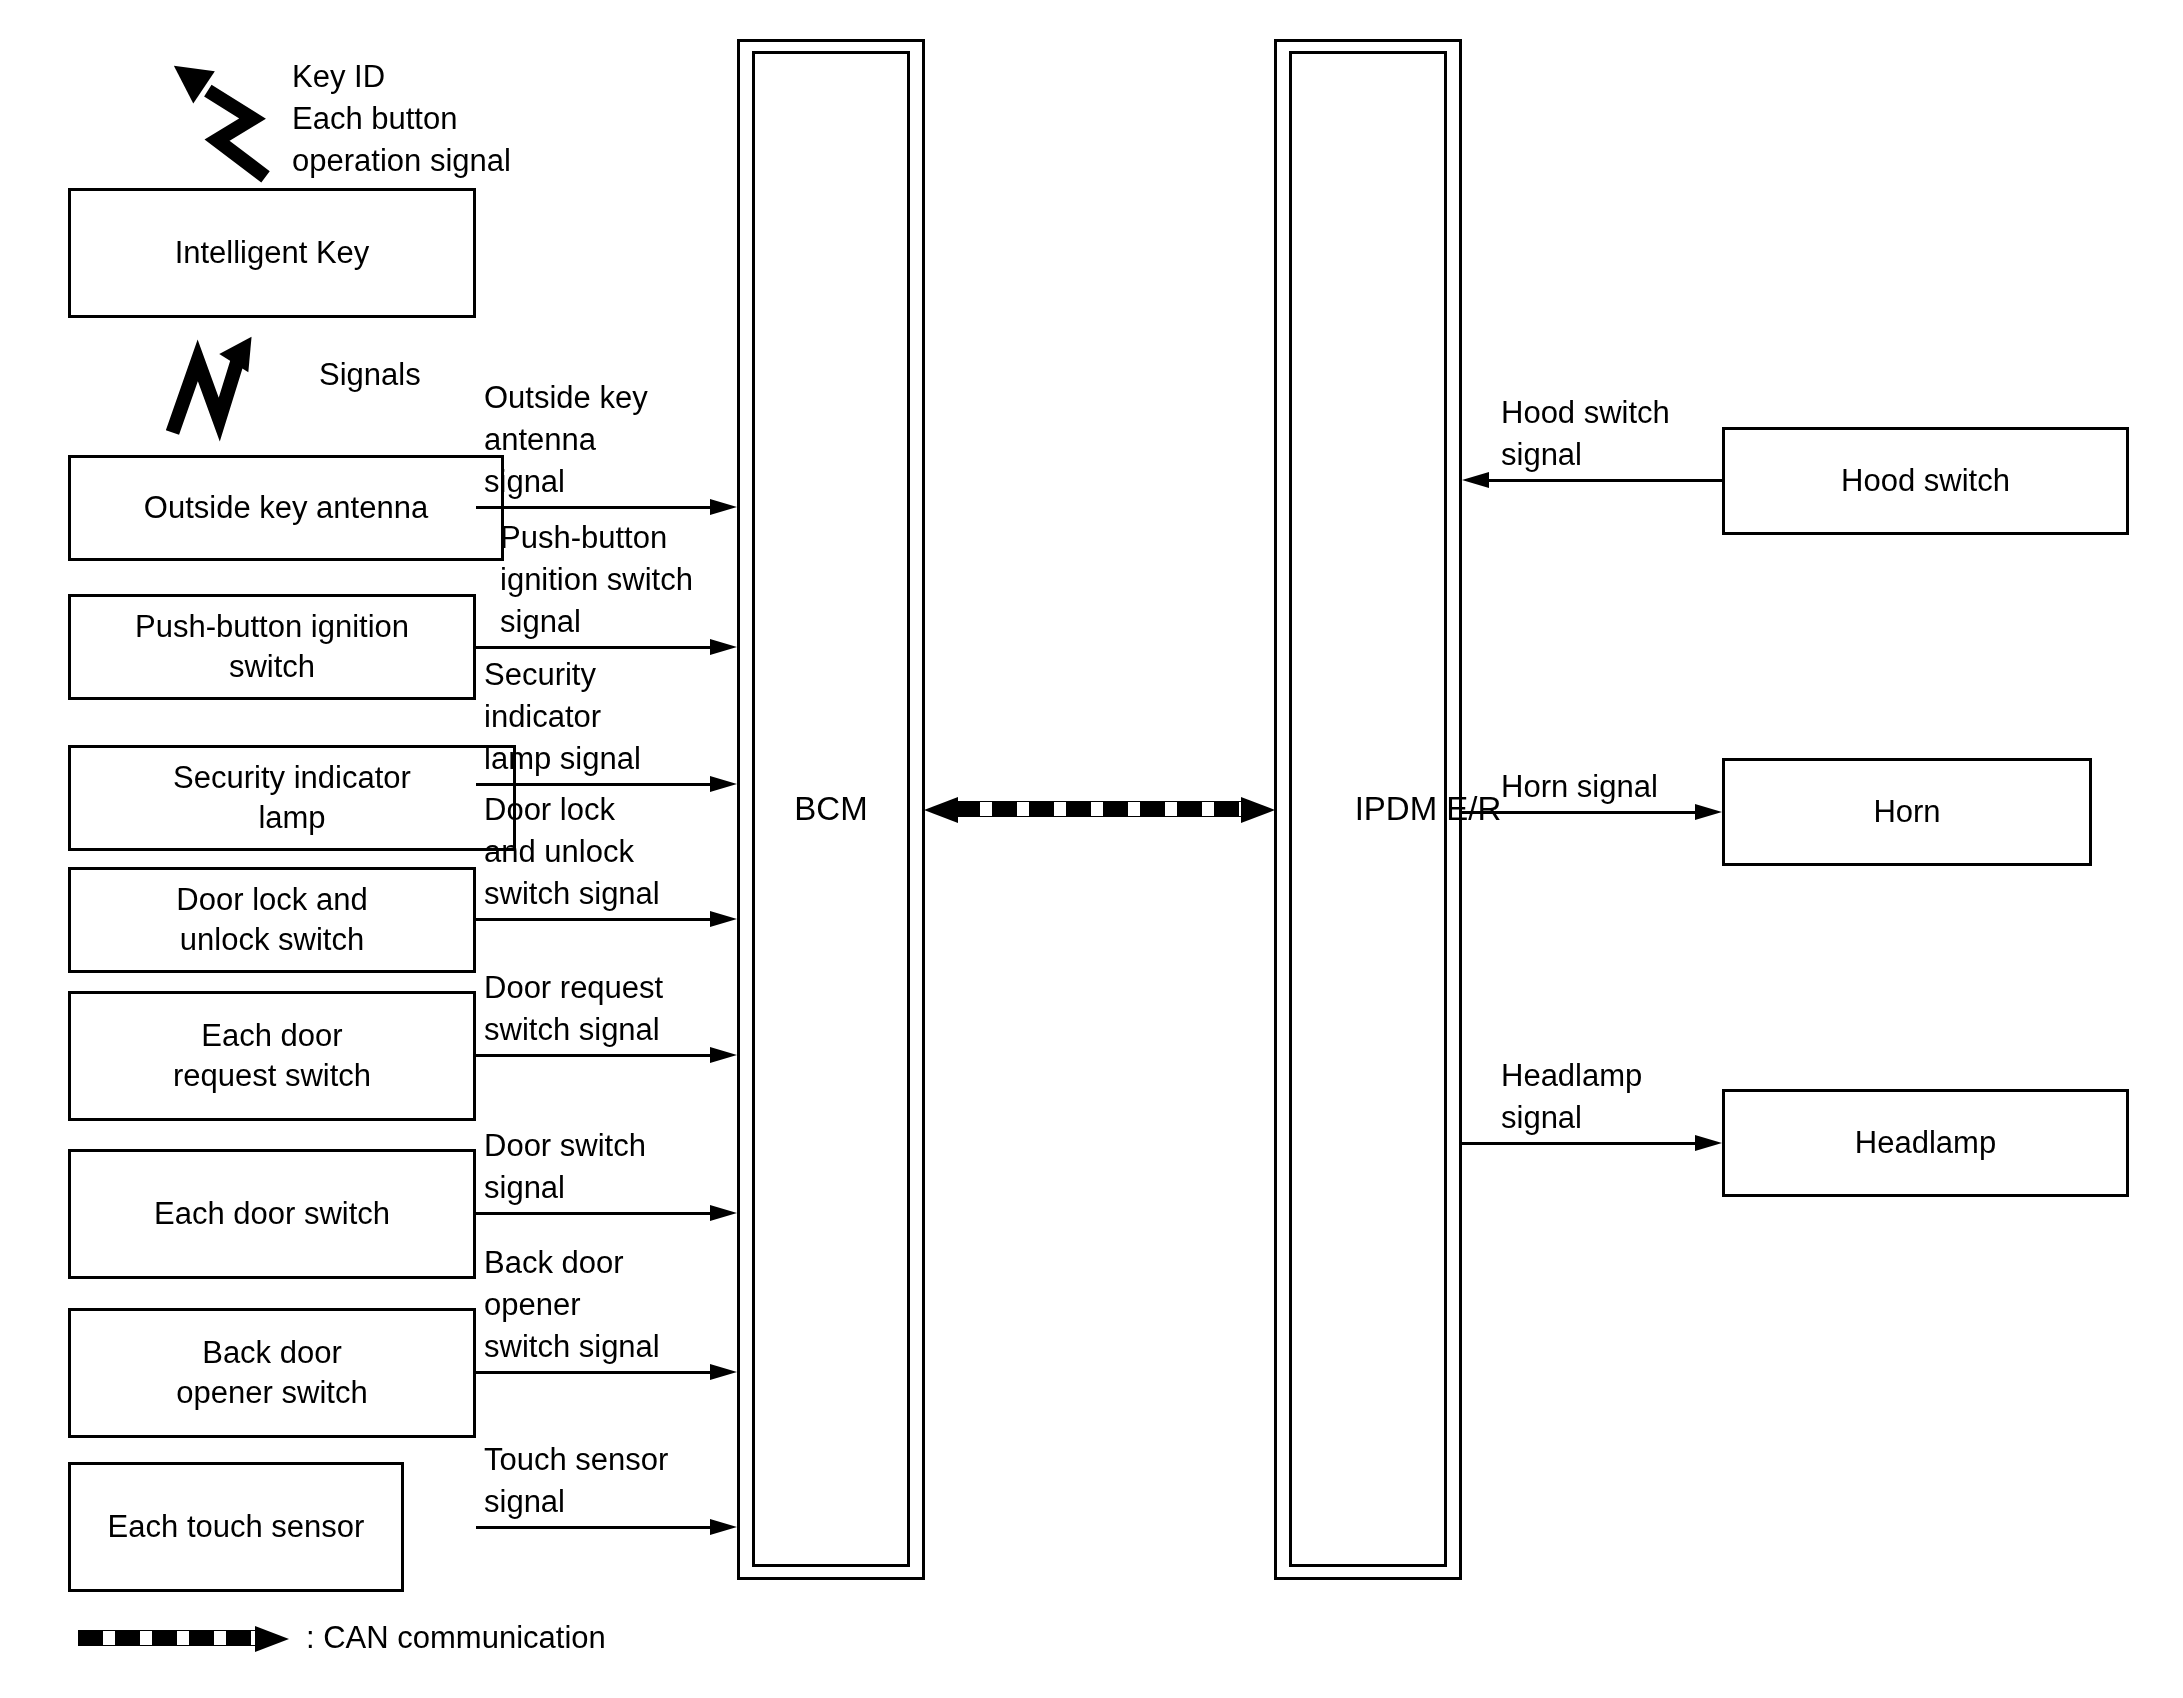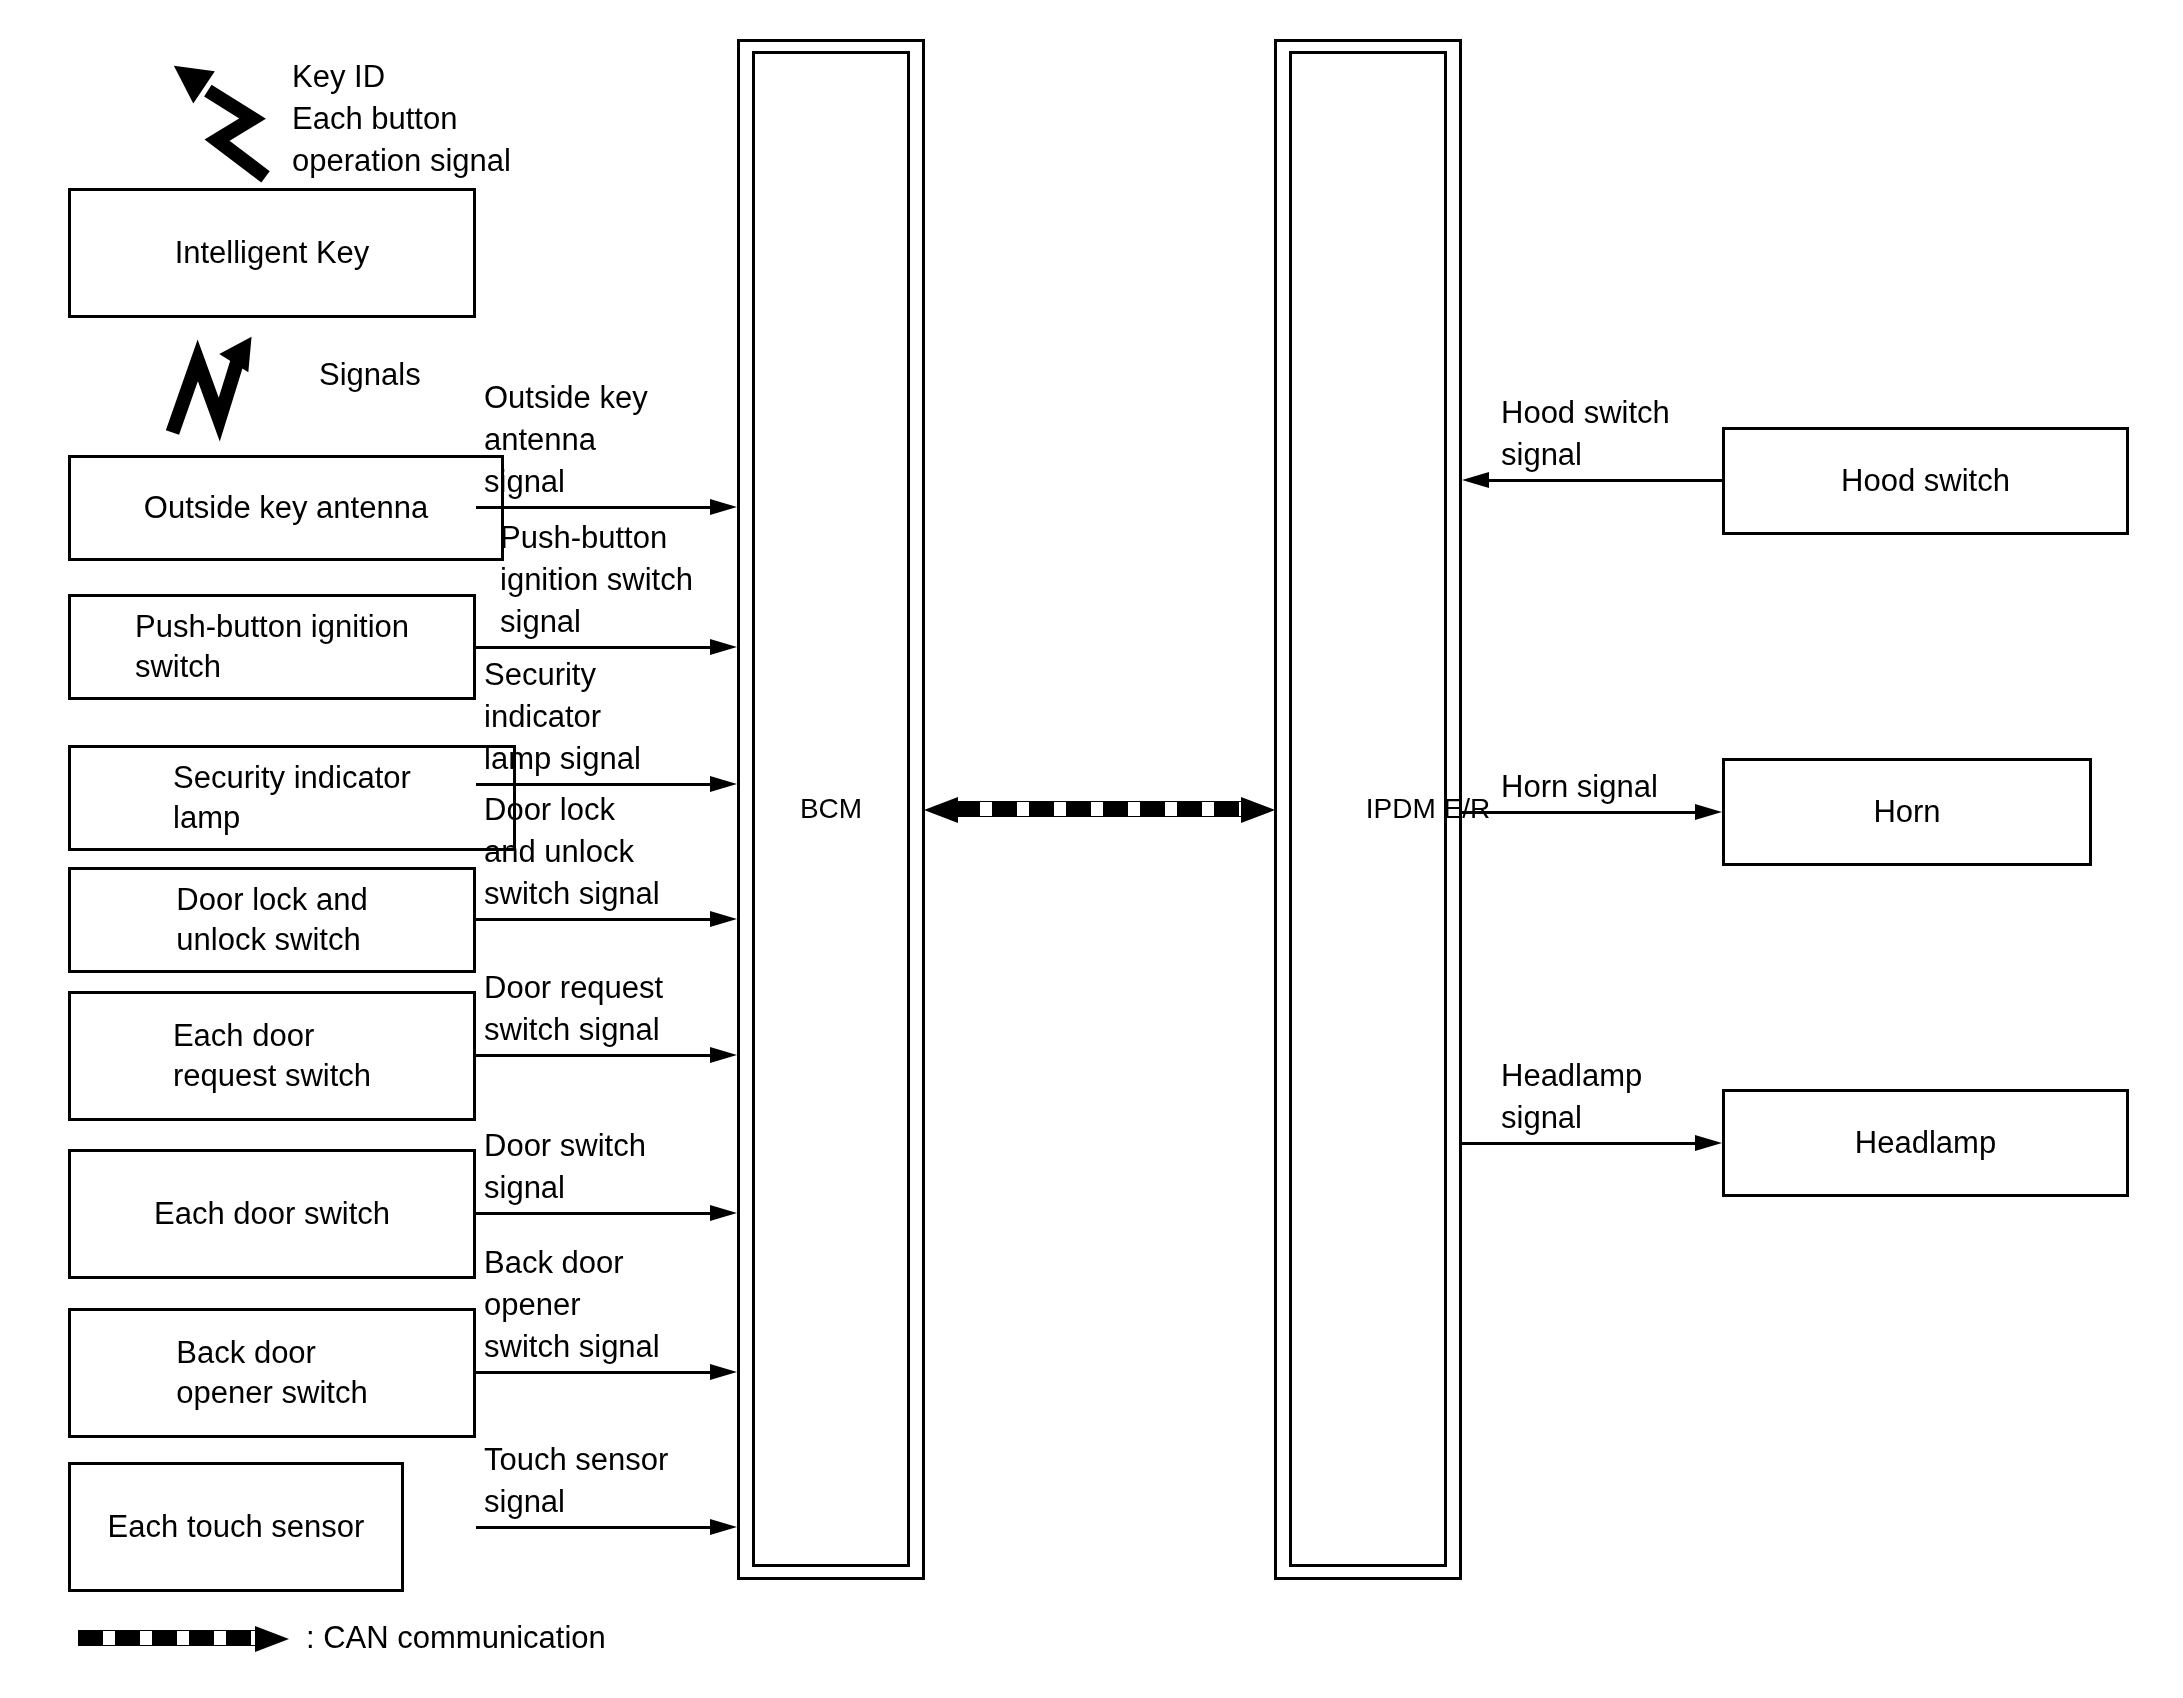--- a/index.html
+++ b/index.html
@@ -1,22 +1,22 @@
 <!DOCTYPE html>
 <html style="font-size:8.6px"><head>
 <meta charset="utf-8">
 <style>
   html,body{margin:0;padding:0}
   body{width:2183px;height:1699px;background:#fff;position:relative;
        font-family:"Liberation Sans",sans-serif;color:#000;overflow:hidden}
   .box{position:absolute;border:3.2px solid #000;box-sizing:border-box;background:#fff;
-       display:flex;align-items:center;justify-content:center;text-align:left;
+       display:flex;align-items:center;justify-content:center;text-align:center;
        font-size:31px;line-height:40px;white-space:pre-line}
   .dbox{position:absolute;border:3.2px solid #000;box-sizing:border-box;background:#fff}
-  .tall-label{position:absolute;font-size:28px;transform:translate(-50%,-50%);white-space:nowrap}
+  .tall-label{position:absolute;font-size:33px;transform:translate(-50%,-50%);white-space:nowrap}
   .lbl{position:absolute;font-size:31px;line-height:42px;white-space:pre-line}
   .hline{position:absolute;background:#000;height:3.2px}
   .ah-r{position:absolute;width:0;height:0;border-left:27px solid #000;
         border-top:8.6px solid transparent;border-bottom:8.6px solid transparent}
   .ah-l{position:absolute;width:0;height:0;border-right:27px solid #000;
         border-top:8.6px solid transparent;border-bottom:8.6px solid transparent}
   .can-body{position:absolute;height:14px;
         background:repeating-linear-gradient(90deg,#000 0 25.4px,#fff 25.4px 37px);
         border-top:1.6px solid #000;border-bottom:1.6px solid #000;box-sizing:content-box}
   .can-hl{position:absolute;width:0;height:0;border-right:34px solid #000;

